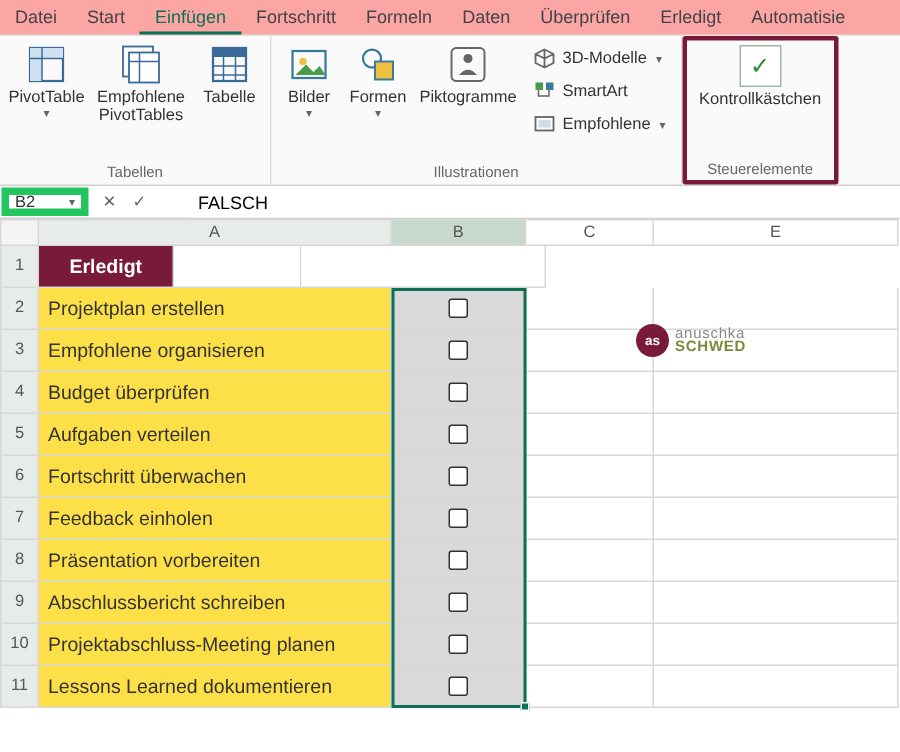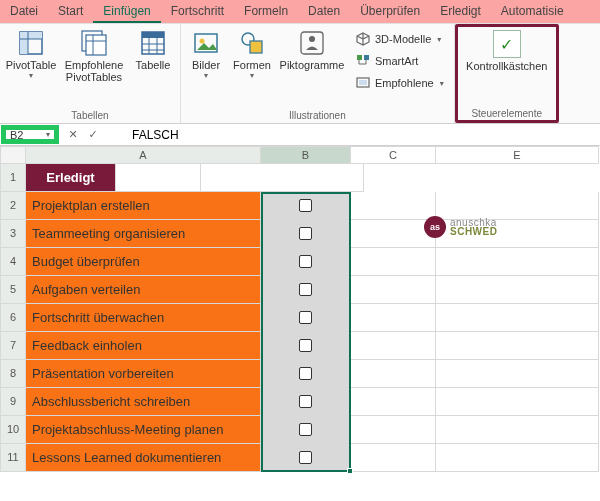--- a/index.html
+++ b/index.html
@@ -46,21 +46,21 @@
   .col-h.selA { background: #e8ece9; }
   .col-h.selB { background: #c8d8cc; }
   .col-A { width: 235px; }
   .col-B { width: 90px; }
   .col-C { width: 85px; } 
   .col-E { width: 85px; }
 
   .row { display: flex; height: 28px; }
   .row-h { width: 26px; border: 1px solid #d8d8d8; border-top: none; text-align: center; font-size: 11px; color: #555; background: #fff; line-height: 27px; }
   .row-h.sel { background: #e8ece9; }
-  .cell { border-right: 1px solid #d8d8d8; border-bottom: 1px solid #d8d8d8; padding: 0 6px; display: flex; align-items: center; font-size: 13px; background: #f97316; overflow: hidden; white-space: nowrap; }
+  .cell { border-right: 1px solid #d8d8d8; border-bottom: 1px solid #d8d8d8; padding: 0 6px; display: flex; align-items: center; font-size: 13px; background: #fde047; overflow: hidden; white-space: nowrap; }
   .cell.hdr { background: #7a1a3a; color: #fff; font-weight: 600; }
   .cell.hdrB { background: #7a1a3a; color: #fff; font-weight: 600; justify-content: center; }
   .cell.chk { background: #d9d9d9; justify-content: center; }
   .cell.colC, .cell.colE { background: #fff; }
 
   .sel-border { position: absolute; border: 2px solid #0d7052; pointer-events: none; }
   .sel-handle { position: absolute; width: 6px; height: 6px; background: #0d7052; border: 1px solid #fff; }
 
   .box-empty { width: 13px; height: 13px; border: 1.5px solid #333; background: #fff; border-radius: 2px; }
 
@@ -260,21 +260,21 @@
       <div class="row-h sel">2</div>
       <div class="cell col-A">Projektplan erstellen</div>
       <div class="cell chk col-B">
         <span class="box-empty"></span>
       </div>
       <div class="cell col-C colC"></div>
       <div class="cell col-E colE" style="width:163px"></div>
     </div>
   <div class="row">
       <div class="row-h sel">3</div>
-      <div class="cell col-A">Teammeeting organisieren</div>
+      <div class="cell col-A">Empfohlene organisieren</div>
       <div class="cell chk col-B">
         <span class="box-empty"></span>
       </div>
       <div class="cell col-C colC"></div>
       <div class="cell col-E colE" style="width:163px"></div>
     </div>
   <div class="row">
       <div class="row-h sel">4</div>
       <div class="cell col-A">Budget überprüfen</div>
       <div class="cell chk col-B">

